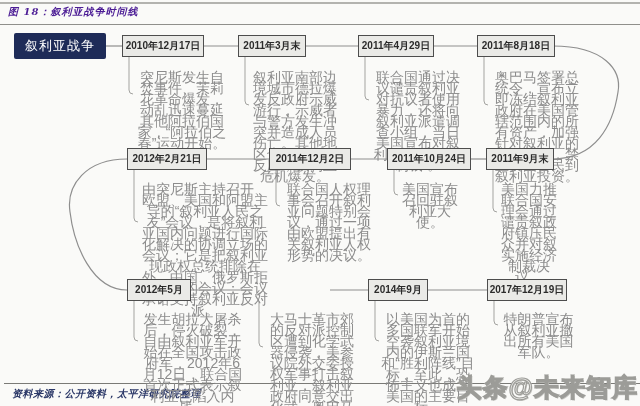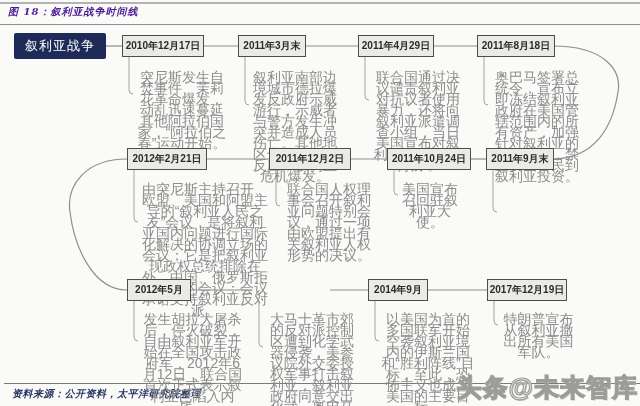--- a/index.html
+++ b/index.html
@@ -103,20 +103,21 @@
   <div class="desc" style="left:489px;top:72px;width:96px">奥巴马签署总统令，宣布立即冻结叙利亚政府在美国管辖范围内的所有资产，加强针对叙利亚的出口禁令，禁止美国公民到叙利亚投资。</div>
 
   <div class="date-box" style="left:127px;top:148px;width:78px">2012年2月21日</div>
   <div class="date-box" style="left:269px;top:148px;width:80px">2011年12月2日</div>
   <div class="date-box" style="left:387px;top:148px;width:82px">2011年10月24日</div>
   <div class="date-box" style="left:486px;top:148px;width:66px">2011年9月末</div>
 
   <div class="desc" style="left:140px;top:184px;width:130px">由突尼斯主持召开、欧盟、美国和阿盟主导的“叙利亚人民之友”会议，是将叙利亚国内问题进行国际化解决的协调立场的会议；它是把叙利亚现政权总统排除在外，中国、俄罗斯拒绝参加的会议；会议承诺支持叙利亚反对派。</div>
   <div class="desc" style="left:281px;top:184px;width:96px">联合国人权理事会召开叙利亚问题特别会议，通过一项由欧盟提出有关叙利亚人权形势的决议。</div>
   <div class="desc" style="left:399px;top:184px;width:62px">美国宣布召回驻叙利亚大使。</div>
+  <div class="desc" style="left:498px;top:184px;width:62px">美国力推联合国安理会通过谴责叙政府镇压民众并对叙实施经济制裁决议。</div>
 
   <div class="date-box" style="left:127px;top:279px;width:62px">2012年5月</div>
   <div class="date-box" style="left:368px;top:279px;width:58px">2014年9月</div>
   <div class="date-box" style="left:487px;top:279px;width:78px">2017年12月19日</div>
 
   <div class="desc" style="left:140px;top:314px;width:105px">发生胡拉大屠杀后，停火破裂，自由叙利亚军开始在全国攻击政府军，2012年6月12日，联合国首次正式表示叙利亚已陷入内战。</div>
   <div class="desc" style="left:264px;top:314px;width:96px">大马士革市郊的反对派控制区遭到化学武器侵袭，美参议院外交委授权军事打击叙利亚，叙利亚政府同意交出化武，奥巴马同意叙化武换和平。</div>
   <div class="desc" style="left:380px;top:314px;width:96px">以美国为首的多国联军开始空袭叙利亚境内的伊斯兰国和“胜利阵线”目标，至此，恐怖主义也成为美国的主要目标。</div>
   <div class="desc" style="left:499px;top:314px;width:79px">特朗普宣布从叙利亚撤出所有美国军队。</div>
 

